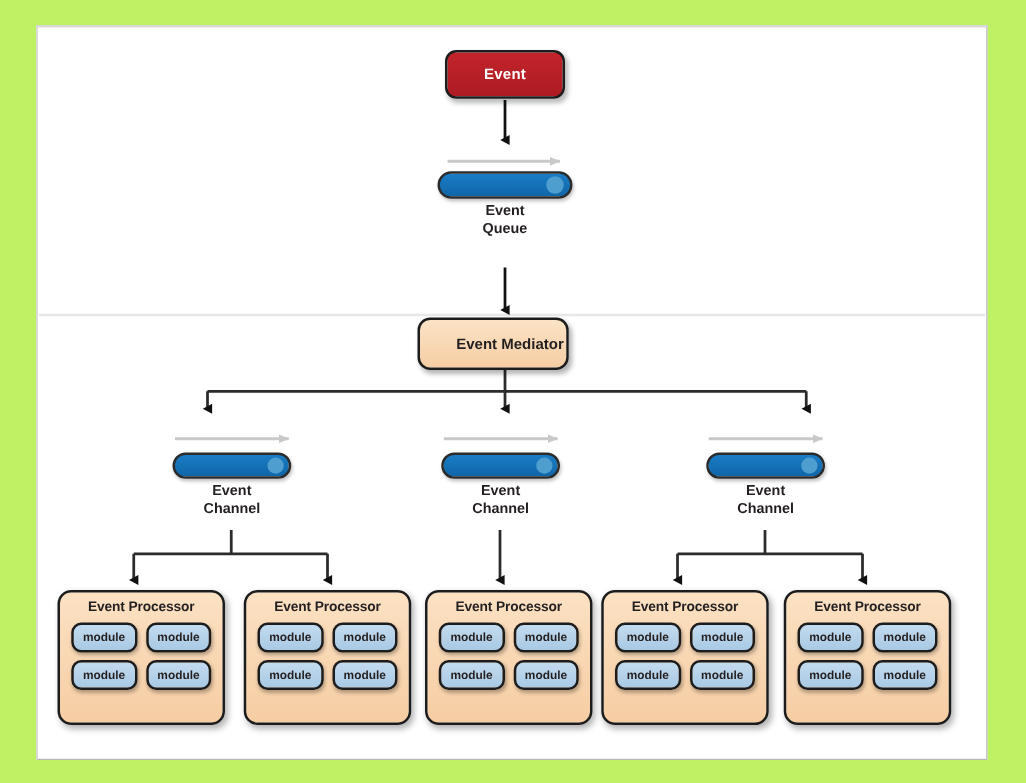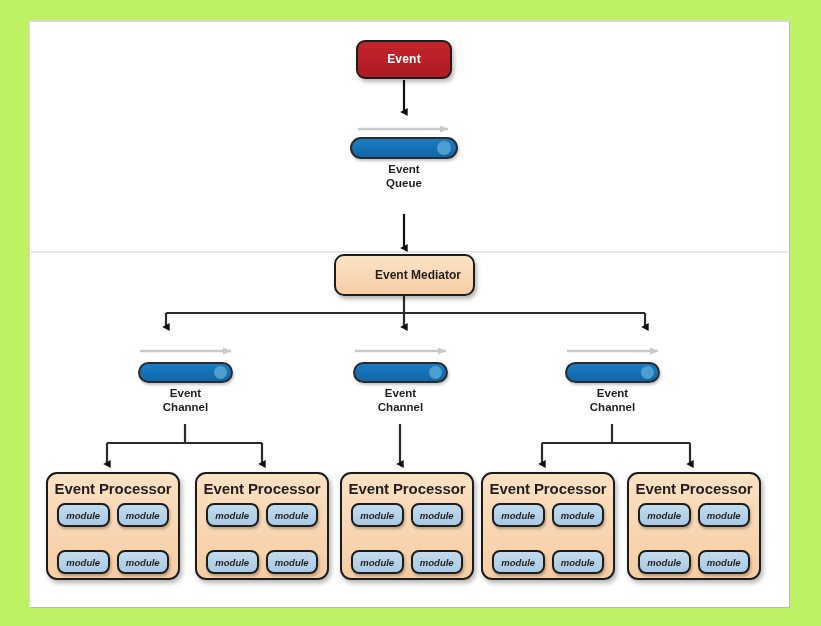--- a/index.html
+++ b/index.html
@@ -86,31 +86,30 @@
     position: absolute;
     box-sizing: border-box;
     background: linear-gradient(180deg, #fbe1c3 0%, #f6cda3 100%);
     border: 2px solid #1c1c1c;
     border-radius: 11px;
     box-shadow: 2px 3px 5px rgba(0,0,0,0.30);
     padding-top: 6px;
   }
   .processor-title {
     text-align: center;
-    font-size: 15px;
+    font-size: 11px;
     font-weight: bold;
     color: #231f20;
     letter-spacing: -.1px;
   }
   .module-grid {
     display: grid;
     grid-template-columns: 1fr 1fr;
-    gap: 23px 7px;
+    gap: 6px 7px;
     padding: 6px 9px 9px 9px;
-    font-style: italic;
   }
   .module-chip {
     background: linear-gradient(180deg, #c3dbee 0%, #a9c9e4 100%);
     border: 2px solid #1c1c1c;
     border-radius: 8px;
     height: 20px;
     display: flex;
     align-items: center;
     justify-content: center;
     font-size: 9.5px;
@@ -204,21 +203,21 @@
 
   <div class="cyl-group" style="left:350px; top:137px; width:108px;">
     <div class="cyl-bar" style="left:0; top:0; width:108px; height:22px;"></div>
     <div class="cyl-cap" style="left:87px; top:4px; width:14px; height:14px;"></div>
     <div class="cyl-label" style="left:0; top:26px;">
       <div>Event</div>
       <div>Queue</div>
     </div>
   </div>
 
-  <div class="node mediator-box" style="left:334px; top:254px; width:141px; height:42px;padding-left:27px;">
+  <div class="node mediator-box" style="left:334px; top:254px; width:121px; height:42px;padding-left:27px;">
     <span>Event Mediator</span>
   </div>
 
   <div class="cyl-group" style="left:138px; top:362px; width:95px;">
     <div class="cyl-bar" style="left:0; top:0; width:95px; height:21px;"></div>
     <div class="cyl-cap" style="left:76px; top:4px; width:13px; height:13px;"></div>
     <div class="cyl-label" style="left:0; top:25px;">
       <div>Event</div>
       <div>Channel</div>
     </div>

